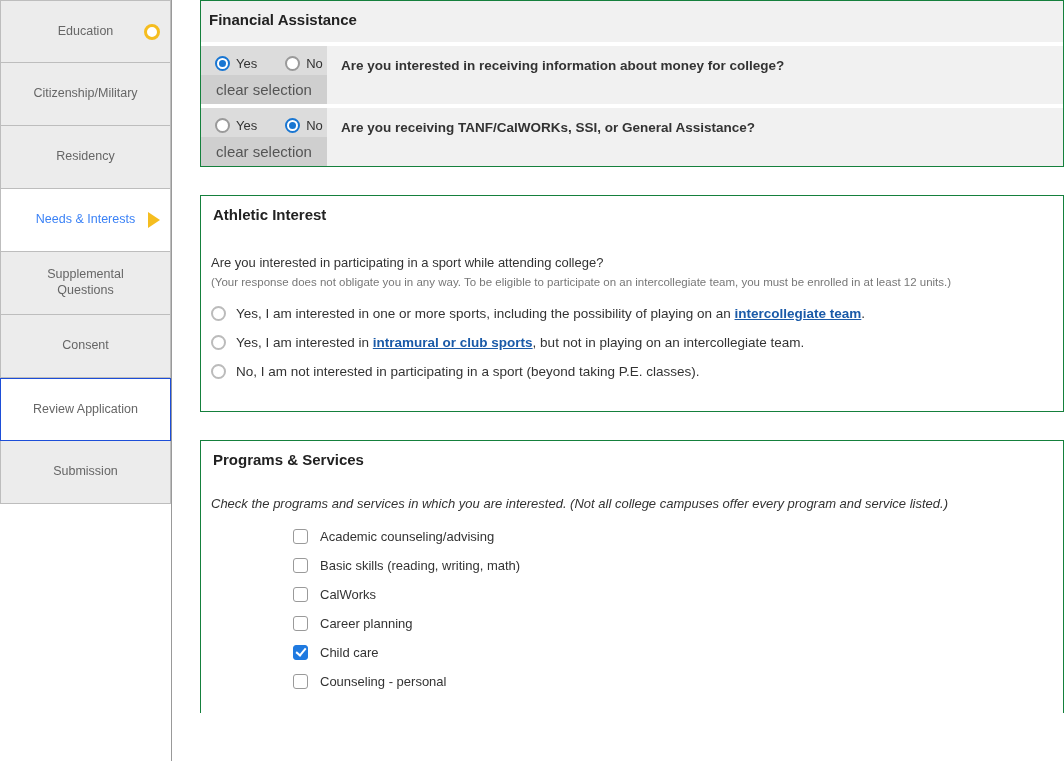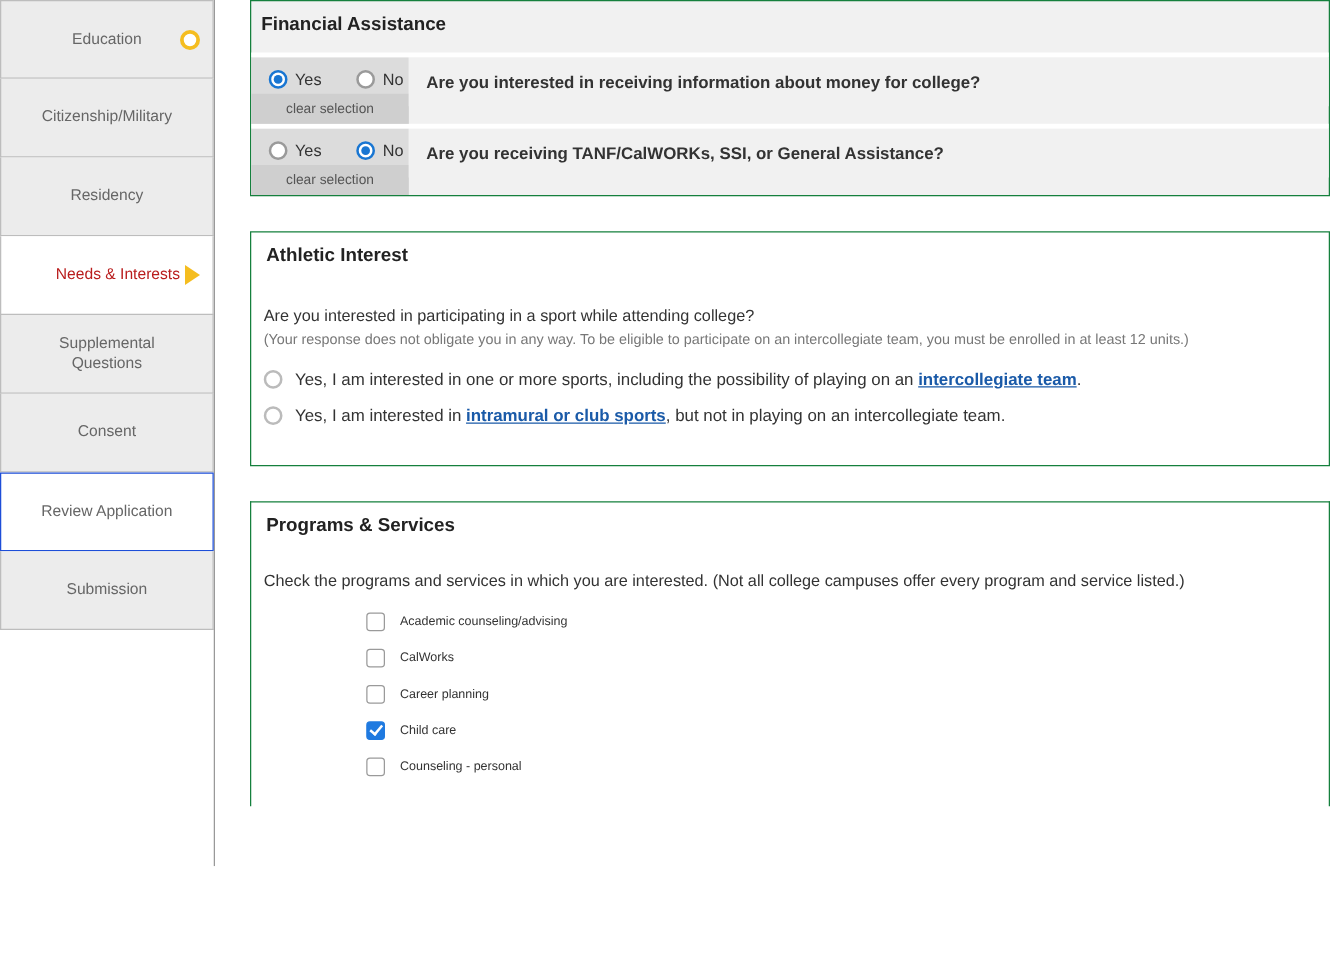--- a/index.html
+++ b/index.html
@@ -38,22 +38,21 @@
   }
   .side-item:first-child { border-top: 1px solid #bdbdbd; }
   .side-item .badge {
     position: absolute;
     right: 10px;
     top: 50%;
     transform: translateY(-50%);
   }
   .side-item.active {
     background: #fff;
-    color: #b91c1c;
-    justify-content: flex-end;
+    color: #3b82f6;
   }
   .side-item.review {
     background: #fff;
     border: 1px solid #1d4ed8;
   }
   .badge.ring {
     width: 16px; height: 16px; border-radius: 50%;
     border: 3px solid #f5bd1f; background: #fff;
   }
   .badge.arrow {
@@ -97,21 +96,21 @@
   .fin-radio {
     display: flex;
     align-items: center;
     gap: 6px;
     font-size: 13px;
     color: #333;
   }
   .clear-sel {
     background: #cfcfcf;
     text-align: center;
-    font-size: 11px;
+    font-size: 15px;
     color: #555;
     padding: 6px 0;
   }
   .fin-q {
     flex: 1;
     padding: 12px 14px;
     font-size: 13.5px;
     color: #333;
     background: #f1f1f1;
     font-weight: bold;
@@ -126,28 +125,28 @@
     margin: 14px 0;
     font-size: 13.5px;
   }
   a.term {
     color: #1a5aa8;
     font-weight: bold;
     text-decoration: underline;
   }
   
   .prog-body { padding: 4px 10px 10px 10px; }
-  .prog-intro { margin: 10px 0 18px 0; }
+  .prog-intro { margin: 10px 0 18px 0; font-style: italic; }
   .prog-list { padding-left: 82px; }
   .prog-item {
     display: flex;
     align-items: center;
     gap: 12px;
     margin: 14px 0;
-    font-size: 10px;
+    font-size: 13px;
   }
   
   .radio {
     width: 15px; height: 15px; border-radius: 50%;
     border: 2px solid #9a9a9a; background: #fff; position: relative;
     flex: 0 0 15px;
   }
   .radio.grey { border-color: #bbb; }
   .radio.sel { border-color: #1976d2; }
   .radio.sel::after {
@@ -255,34 +254,42 @@
           </span>
         </label>
 
         <label class="ath-opt">
           <span class="radio grey"></span>
           <span>
             <span>Yes, I am interested in </span><a class="term" href="#">intramural or club sports</a><span>, but not in playing on an intercollegiate team.</span>
           </span>
         </label>
 
+        <label class="ath-opt">
+          <span class="radio grey"></span>
+          <span>No, I am not interested in participating in a sport (beyond taking P.E. classes).</span>
+        </label>
       </div>
     </div>
 
     <div class="panel" style="border-bottom:none;">
       <div class="panel-title" style="padding-left:12px;">Programs &amp; Services</div>
       <div class="prog-body">
         <div class="prog-intro">Check the programs and services in which you are interested. (Not all college campuses offer every program and service listed.)</div>
         <div class="prog-list">
           <label class="prog-item">
             <span class="cb"></span>
             <span>Academic counseling/advising</span>
           </label>
           <label class="prog-item">
             <span class="cb"></span>
+            <span>Basic skills (reading, writing, math)</span>
+          </label>
+          <label class="prog-item">
+            <span class="cb"></span>
             <span>CalWorks</span>
           </label>
           <label class="prog-item">
             <span class="cb"></span>
             <span>Career planning</span>
           </label>
           <label class="prog-item">
             <span class="cb checked"></span>
             <span>Child care</span>
           </label>

